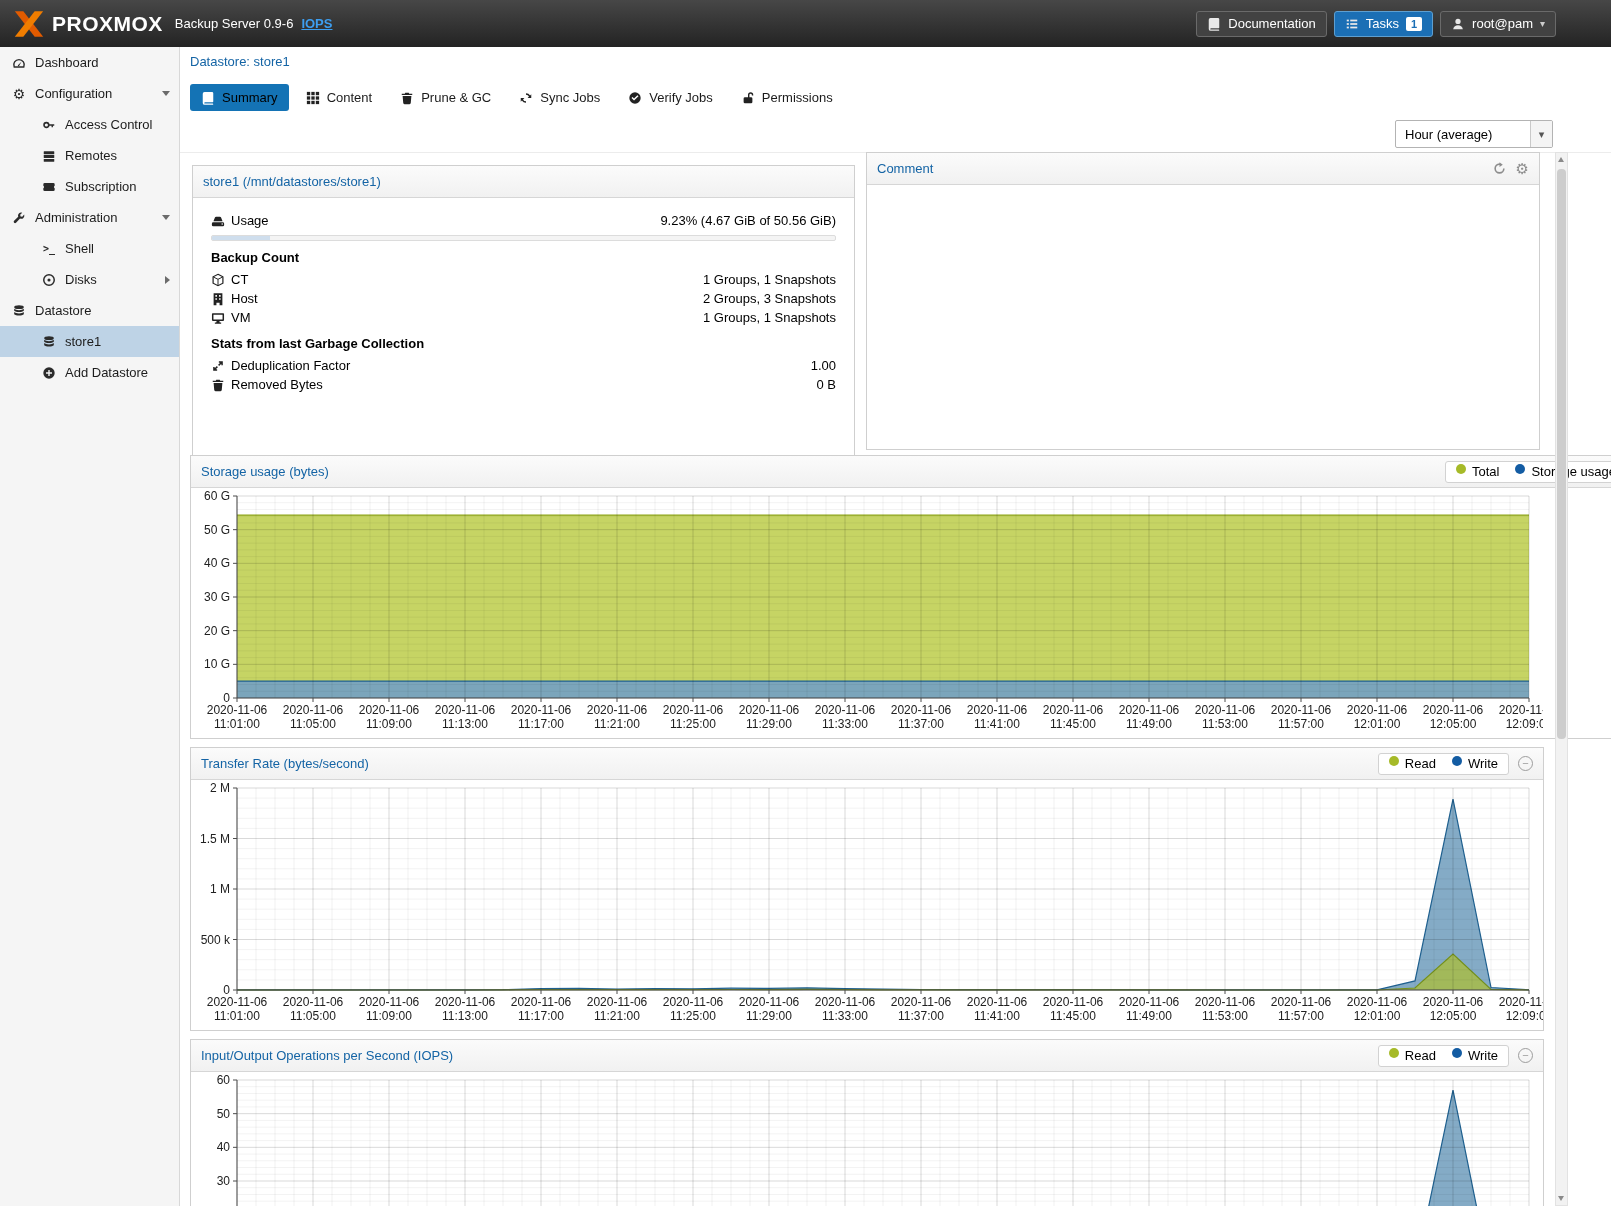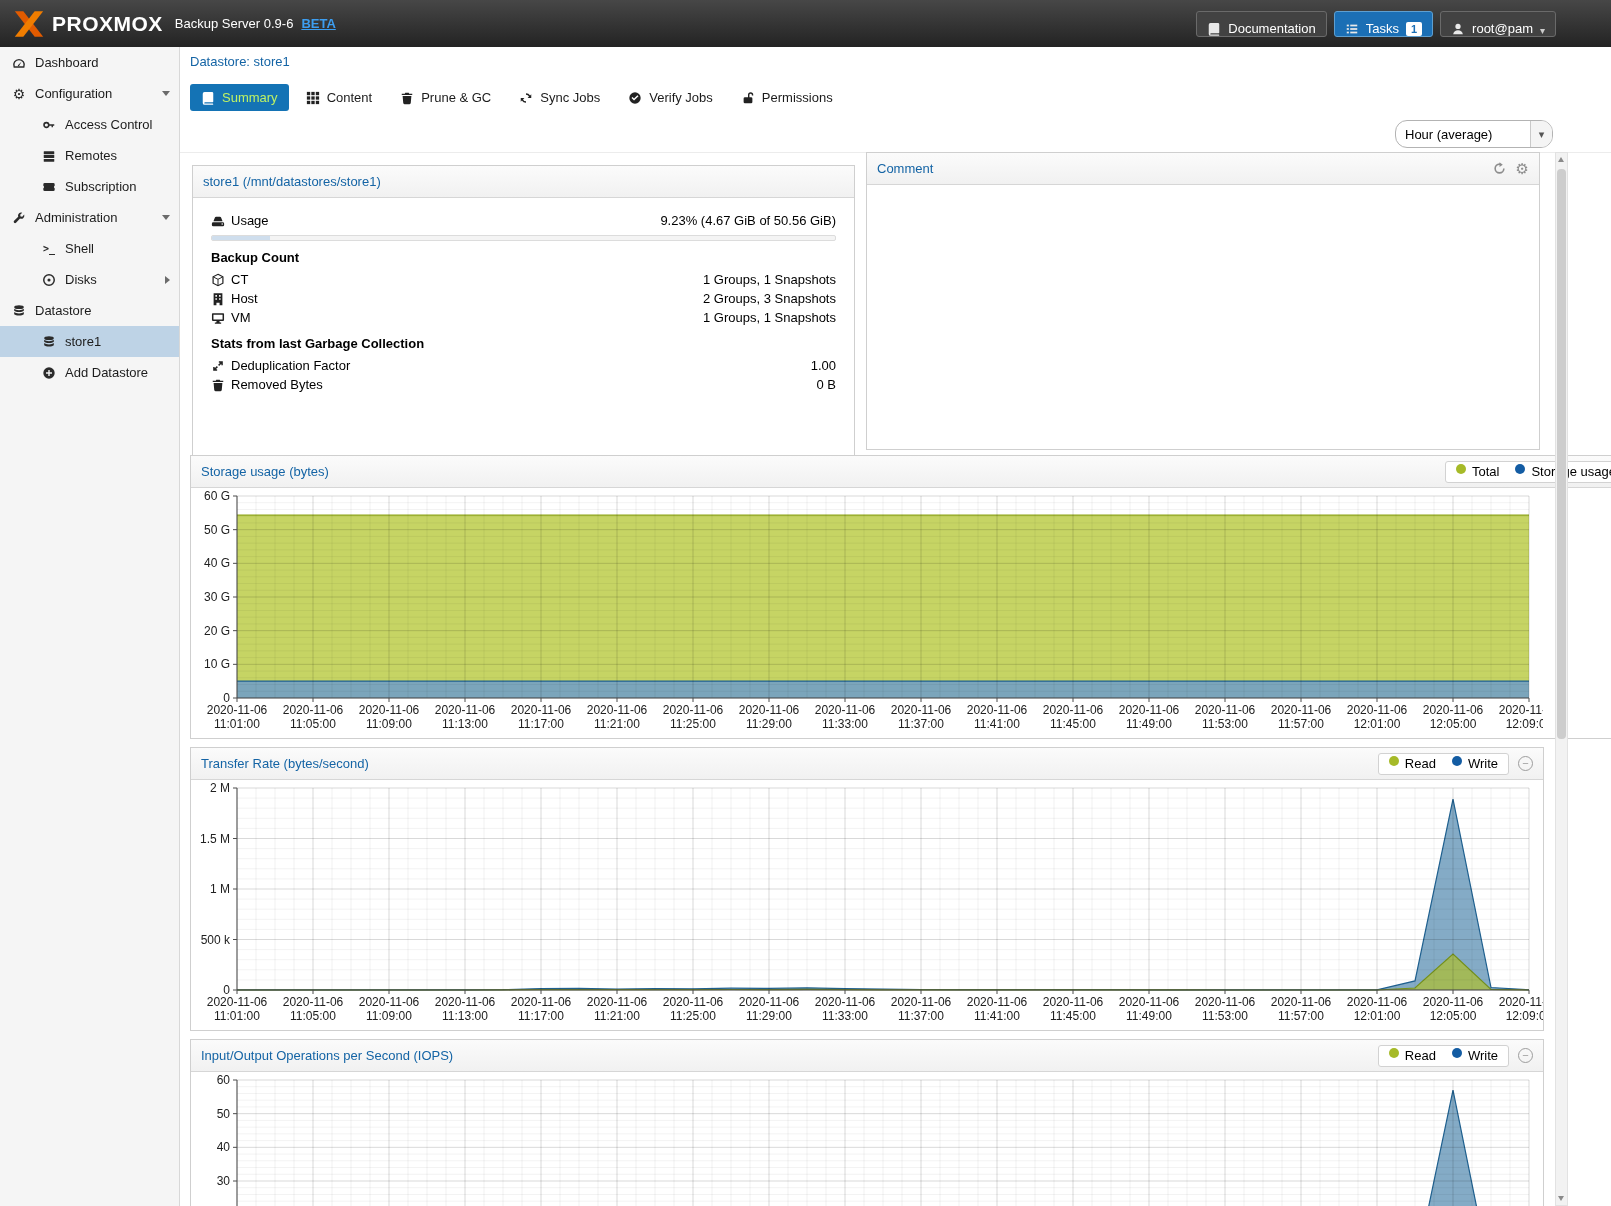--- a/index.html
+++ b/index.html
@@ -5,21 +5,21 @@
   *{box-sizing:border-box;margin:0;padding:0}
   html,body{width:1611px;height:1206px;overflow:hidden;font-family:"Liberation Sans","DejaVu Sans",sans-serif;font-size:13px;background:#fff;color:#000}
 
   
   .header{position:absolute;left:0;top:0;width:1611px;height:47px;background:linear-gradient(#474747,#232323);display:flex;align-items:center;padding:0 55px 0 12px;z-index:50}
   .logo{display:flex;align-items:center}
   .brand{color:#fff;font-weight:bold;font-size:21px;letter-spacing:.5px;margin-left:6px}
   .product{color:#fff;margin-left:12px}
   .beta{color:#3d9ef0;font-weight:bold;margin-left:8px;text-decoration:underline;cursor:pointer}
   .header-right{margin-left:auto;display:flex;gap:7px;align-items:center}
-  .hbtn{height:26px;display:flex;align-items:flex-end;gap:7px;padding:0 10px;border:1px solid #6a6a6a;border-radius:3px;background:#424242;color:#fff;cursor:pointer;white-space:nowrap}
+  .hbtn{height:26px;display:flex;align-items:center;gap:7px;padding:0 10px;border:1px solid #6a6a6a;border-radius:3px;background:#424242;color:#fff;cursor:pointer;white-space:nowrap}
   .hbtn.primary{background:#1b6fb5;border-color:#5e9fd0}
   .badge{background:#fff;color:#1b6fb5;font-weight:bold;font-size:11px;border-radius:2px;padding:1px 5px}
   .caret{font-size:10px;color:#ccc}
   .hbtn .icon{color:#e8e8e8}
 
   
   .icon{display:inline-flex;align-items:center;justify-content:center}
   .icon svg{width:14px;height:14px;display:block;fill:currentColor}
   .icon.txt{font-size:14px;line-height:1}
   .icon.mono{font-family:"DejaVu Sans Mono",monospace;font-size:10px;font-weight:bold}
@@ -33,24 +33,24 @@
   .spacer{flex:1}
   .tri-down{width:0;height:0;border-left:4px solid transparent;border-right:4px solid transparent;border-top:5px solid #6b6b6b}
   .tri-right{width:0;height:0;border-top:4px solid transparent;border-bottom:4px solid transparent;border-left:5px solid #6b6b6b}
 
   
   .content{position:absolute;left:180px;top:47px;right:0;bottom:0;background:#fff}
   .page-title{position:absolute;left:10px;top:7px;font-size:13px;color:#1464a5}
   .tabbar{position:absolute;left:10px;top:37px;display:flex;gap:6px}
   .tab{height:27px;display:flex;align-items:center;gap:7px;padding:0 11px;border-radius:3px;color:#1b1b1b;cursor:pointer;white-space:nowrap}
   .tab .icon{color:#222}
-  .tab.active{background:#1473b5;color:#bef264}
+  .tab.active{background:#1473b5;color:#000000}
   .tab.active .icon{color:#fff}
   .toolbar-line{position:absolute;left:0;right:0;top:105px;border-top:1px solid #ececec}
-  .select{position:absolute;top:73px;right:58px;width:158px;height:28px;border:1px solid #b3b3b3;border-radius:12px;background:#fff;display:flex;align-items:center;padding-left:9px;cursor:pointer;overflow:hidden}
+  .select{position:absolute;top:73px;right:58px;width:158px;height:28px;border:1px solid #b3b3b3;border-radius:2px;background:#fff;display:flex;align-items:center;padding-left:9px;cursor:pointer;overflow:hidden}
   .select .trigger{margin-left:auto;width:22px;height:100%;border-left:1px solid #c9c9c9;background:#f4f4f4;display:flex;align-items:center;justify-content:center;color:#555;font-size:11px}
 
   
   .panel{position:absolute;background:#fff;border:1px solid #cfcfcf}
   .panel-h{height:32px;display:flex;align-items:center;padding:0 10px;background:linear-gradient(#fbfbfb,#f1f1f1);border-bottom:1px solid #d6d6d6}
   .panel-h .title{color:#1464a5}
   #panel-store1{left:12px;top:118px;width:663px;height:316px}
   #panel-comment{left:686px;top:105px;width:674px;height:298px}
   #panel-chart0{left:10px;top:408px;width:1472px;height:284px}
   #panel-chart1{left:10px;top:700px;width:1354px;height:284px}
@@ -83,21 +83,21 @@
 
 <div class="header">
   <span class="logo">
     <svg width="34" height="26" viewBox="0 0 36 27">
       <path d="M3 0h9l21 27h-9z" fill="#e25b00"></path>
       <path d="M24 0h9L12 27H3z" fill="#f07d00"></path>
     </svg>
     <span class="brand">PROXMOX</span>
   </span>
   <span class="product">Backup Server 0.9-6</span>
-  <a class="beta">BETA</a>
+  <a class="beta">IOPS</a>
   <div class="header-right">
     <div class="hbtn">
       <span class="icon">
           <svg viewBox="0 0 16 16">
             <path d="M4 1h8.5A1.5 1.5 0 0 1 14 2.5v9.6c0 .4-.3.7-.7.7H4.6c-.5 0-.9.3-.9.8s.4.8.9.8h8.7c.4 0 .7.3.7.7s-.3.7-.7.7H4.2A2.2 2.2 0 0 1 2 13.6V3a2 2 0 0 1 2-2z"></path>
           </svg>
         </span>
       <span>Documentation</span>
     </div>
     <div class="hbtn primary">

